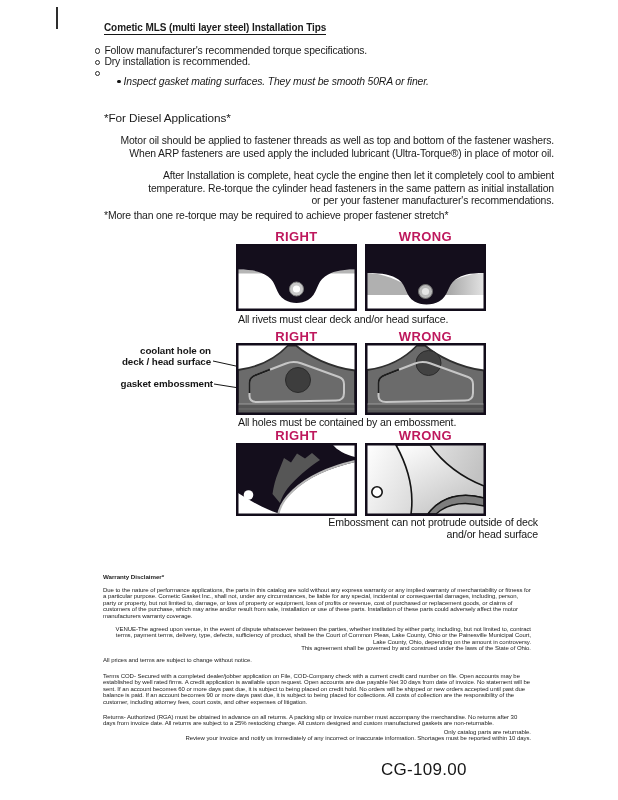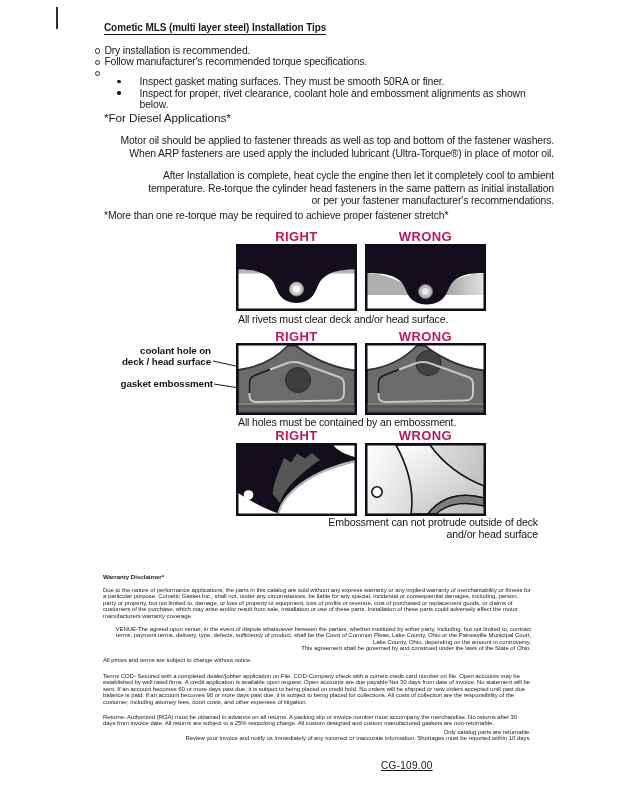--- a/index.html
+++ b/index.html
@@ -7,71 +7,67 @@
        font-family:"Liberation Sans","DejaVu Sans",sans-serif;color:#1b1b1b;}
   .abs{position:absolute;}
   .pre{white-space:pre-line;text-align:right;}
   
   .doc-title{left:104px;top:22px;font-size:10px;font-weight:700;letter-spacing:-0.1px;}
   .doc-title span{display:inline-block;border-bottom:1.6px solid #151515;padding-bottom:1px;}
   
   .bullets{left:95px;top:45px;width:450px;font-size:10.4px;letter-spacing:-0.15px;line-height:11.4px;}
   .brow{display:flex;gap:4px;}
   .bdot{flex:0 0 auto;width:3.4px;height:3.4px;border:0.9px solid #2a2a2a;border-radius:50%;margin-top:3.2px;background:#fff;}
-  .srow{display:flex;gap:19px;margin-left:22px;}
+  .srow{display:flex;gap:3px;margin-left:22px;font-style:italic;}
   .sdot{flex:0 0 auto;width:3.6px;height:3.6px;background:#141414;border-radius:50%;margin-top:3.4px;}
   
   .diesel-head{left:104px;top:111px;font-size:11.8px;font-weight:400;letter-spacing:-0.1px;}
   .dpara{left:104px;width:450px;font-size:10.4px;letter-spacing:-0.15px;line-height:12.6px;}
   
   .dlabel{width:121px;text-align:center;font-size:13px;font-weight:700;letter-spacing:0.4px;color:#be185d;}
   .dcaption{left:238px;width:300px;font-size:10.6px;letter-spacing:-0.15px;line-height:11.8px;color:#161616;}
   .sidelabel{font-size:9.8px;letter-spacing:-0.1px;line-height:11px;text-align:right;color:#161616;font-weight:bold;}
   .dbox{display:block;}
   
   .warranty{left:103px;top:574px;width:428px;font-size:6px;line-height:6.6px;letter-spacing:-0.05px;color:#222;}
   .warranty h4{margin:0 0 6px 0;font-size:6.2px;font-weight:700;}
   .warranty p{margin:0;}
   .m1{margin-bottom:6px!important;}
   .m2{margin-bottom:5px!important;}
   .m3{margin-bottom:9px!important;}
   .m4{margin-bottom:8px!important;}
   .m5{margin-bottom:2px!important;}
   
-  .pagenum{left:381px;top:760px;font-size:10px;letter-spacing:0.3px;color:#161616;text-decoration:underline;}
+  .pagenum{left:381px;top:760px;font-size:17px;letter-spacing:0.3px;color:#161616;}
   .cornermark{left:56px;top:7px;width:2px;height:22px;background:#2e2e2e;}
 </style>
 </head>
 <body>
 
 <div class="abs cornermark"></div>
 
 <div class="abs doc-title">
   <span>Cometic MLS (multi layer steel) Installation Tips</span>
 </div>
 
 <div class="abs bullets">
   <div class="brow">
     <span class="bdot"></span>
-    <span>Dry installation is recommended.</span>
+    <span>Follow manufacturer's recommended torque specifications.</span>
   </div>
   <div class="brow">
     <span class="bdot"></span>
-    <span>Follow manufacturer's recommended torque specifications.</span>
+    <span>Dry installation is recommended.</span>
   </div>
   <div class="brow">
     <span class="bdot"></span>
   </div>
   <div class="srow">
     <span class="sdot"></span>
     <span>Inspect gasket mating surfaces.  They must be smooth 50RA or finer.</span>
-  </div>
-  <div class="srow">
-    <span class="sdot"></span>
-    <span>Inspect for proper, rivet clearance, coolant hole and embossment alignments as shown below.</span>
   </div>
 </div>
 
 <div class="abs diesel-head">*For Diesel Applications*</div>
 <div class="abs dpara pre" style="top:135px;">Motor oil should be applied to fastener threads as well as top and bottom of the fastener washers.
 When ARP fasteners are used apply the included lubricant (Ultra-Torque®) in place of motor oil.</div>
 <div class="abs dpara pre" style="top:170px;">After Installation is complete, heat cycle the engine then let it completely cool to ambient
 temperature. Re-torque the cylinder head fasteners in the same pattern as initial installation
 or per your fastener manufacturer's recommendations.</div>
 <div class="abs dpara" style="top:210px;">*More than one re-torque may be required to achieve proper fastener stretch*</div>

